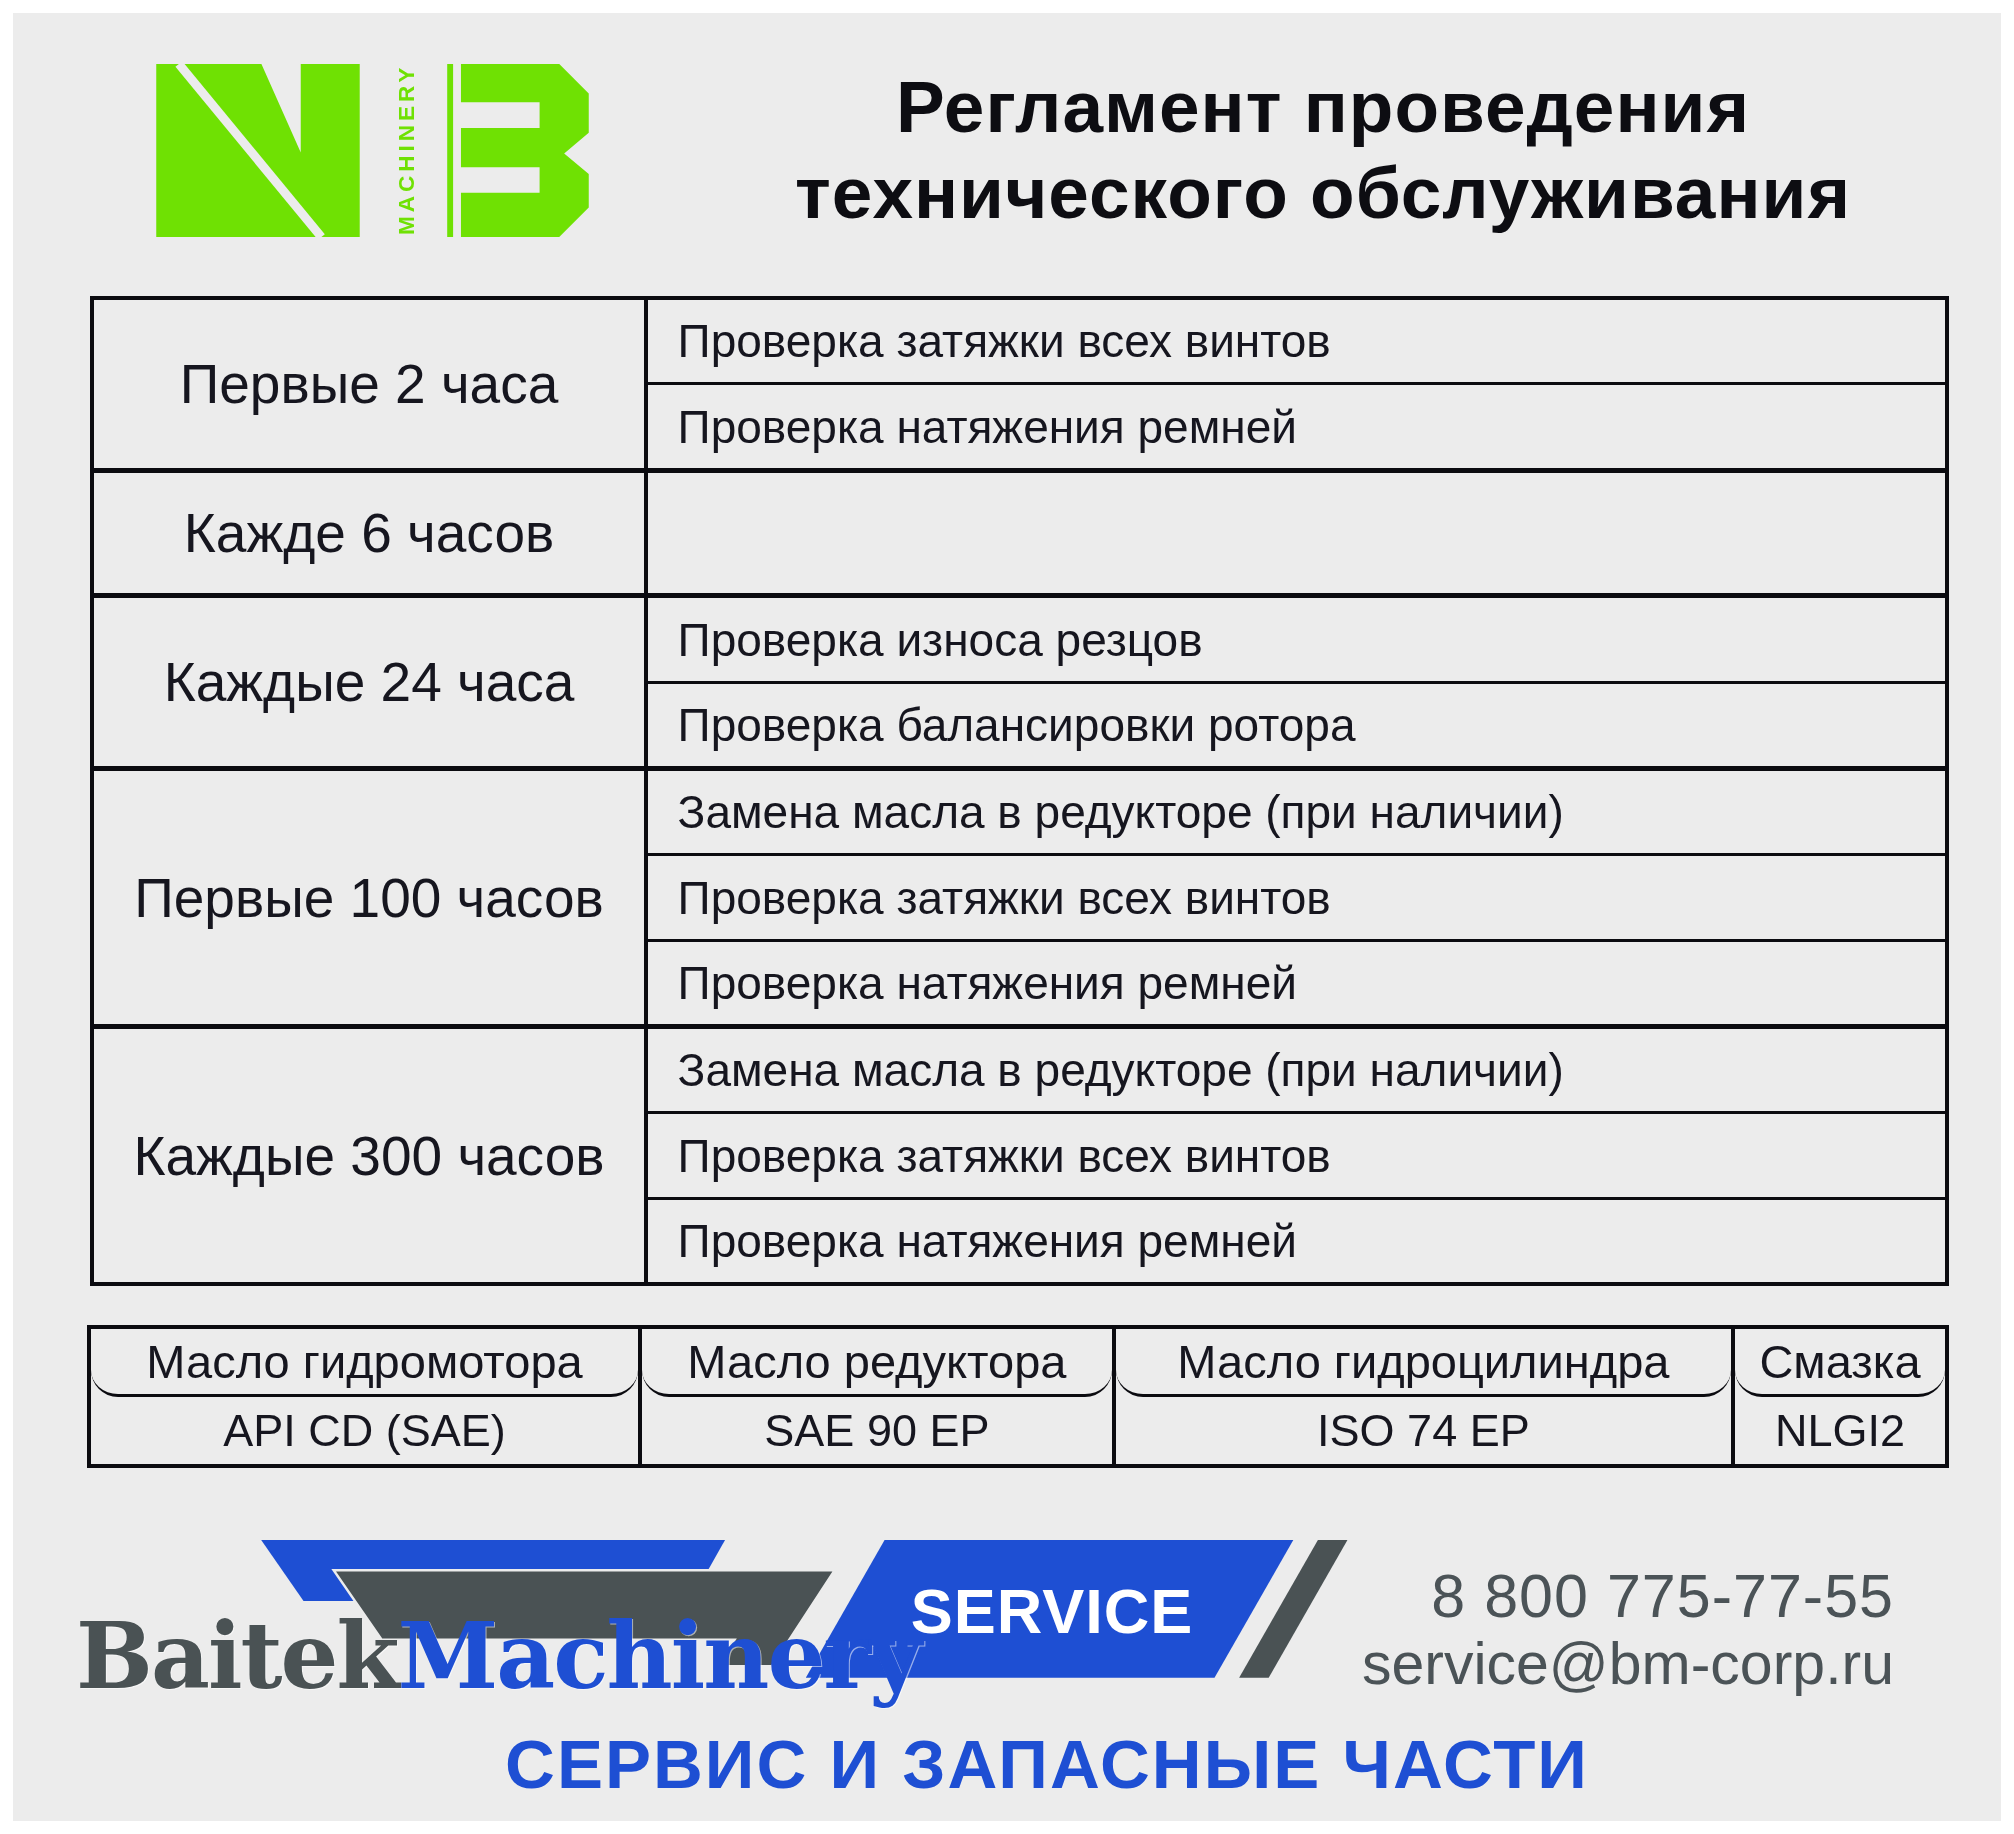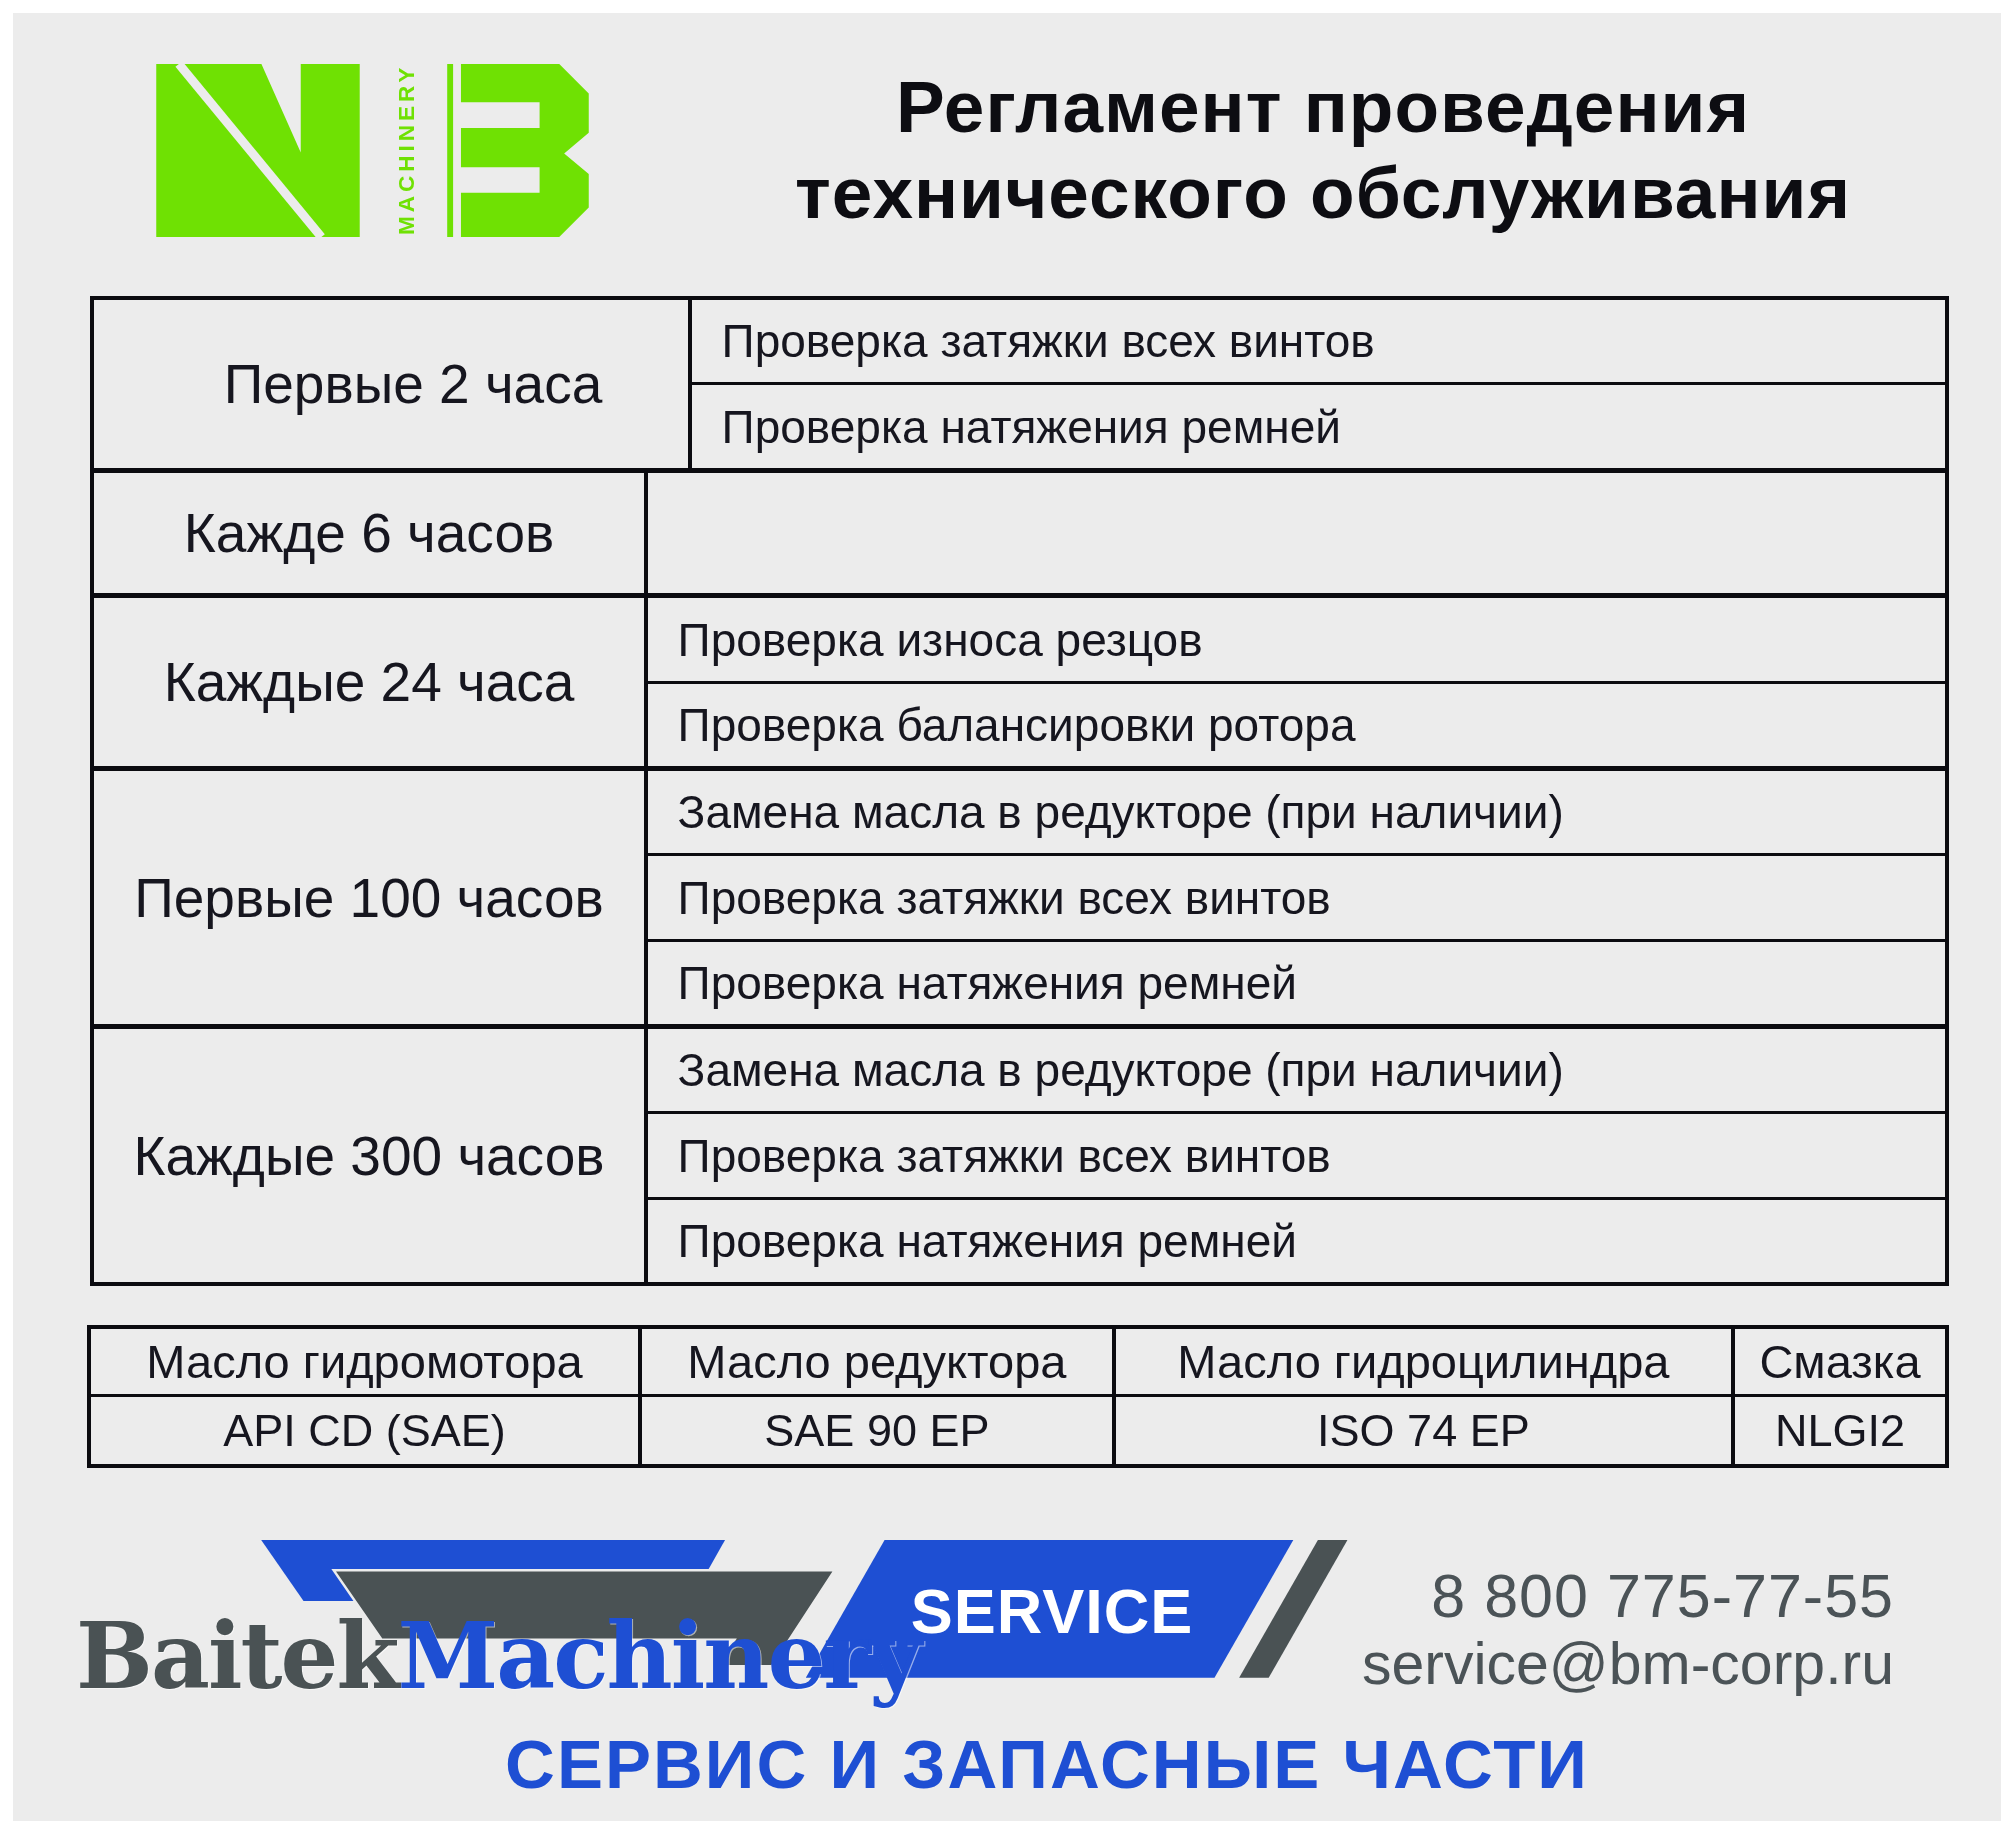--- a/index.html
+++ b/index.html
@@ -26,21 +26,21 @@
   .m-task{flex:1;display:flex;align-items:center;padding-left:29.6px;
         border-bottom:3.9px solid #0b0b10;font-size:46px;color:#16161f;white-space:nowrap;}
   .m-task:last-child{border-bottom:none;}
 
   
   #lubricants-table{position:absolute;left:74px;top:1312px;width:1862px;height:143px;
         box-sizing:border-box;border:4.9px solid #0b0b10;display:flex;background:#ececec;}
   .o-col{display:flex;flex-direction:column;border-right:4.9px solid #0b0b10;min-width:0;}
   .o-col:last-child{border-right:none;}
   .o-header{height:65px;border-bottom:3.9px solid #0b0b10;display:flex;align-items:center;
-        justify-content:center;font-size:47px;color:#16161f;white-space:nowrap;}
+        justify-content:center;font-size:47px;color:#16161f;white-space:nowrap;border-radius:27px;}
   .o-value{flex:1;display:flex;align-items:center;justify-content:center;
         font-size:45px;color:#16161f;white-space:nowrap;}
 
   
   #footer-shapes{position:absolute;left:0;top:1517px;width:2014px;height:207px;}
   #brand{position:absolute;left:63px;top:1590px;font-family:"DejaVu Serif","Liberation Serif",serif;
          font-weight:bold;font-size:91px;letter-spacing:-2px;white-space:nowrap;
          text-shadow:1px 1px 0 rgba(255,255,255,.55);}
   #service-label{position:absolute;left:842px;top:1562px;width:394px;text-align:center;
          color:#ffffff;font-weight:bold;font-size:63px;letter-spacing:1px;}
@@ -64,21 +64,21 @@
     <path d="M310 0 L410 0 L440 30 L440 70 L415 91 L440 112 L440 146 L410 176 L310 176
              L310 131 L390 131 L390 105 L310 105 L310 65 L390 65 L390 39 L310 39 Z" fill="#6fe103"></path>
   </svg>
 
   <div id="doc-title">
     <div>Регламент проведения</div>
     <div>технического обслуживания</div>
   </div>
 
   <div id="maintenance-table">
-      <div class="m-group" style="flex-grow: 2; padding-left: 44px;">
+      <div class="m-group" style="flex-grow: 2;">
         <div class="m-interval">Первые 2 часа</div>
         <div class="m-tasks">
           <div class="m-task">Проверка затяжки всех винтов</div>
           <div class="m-task">Проверка натяжения ремней</div>
         </div>
       </div>
       <div class="m-group" style="flex-grow: 2;">
         <div class="m-interval">Кажде 6 часов</div>
       </div>
       <div class="m-group" style="flex-grow: 2;">

